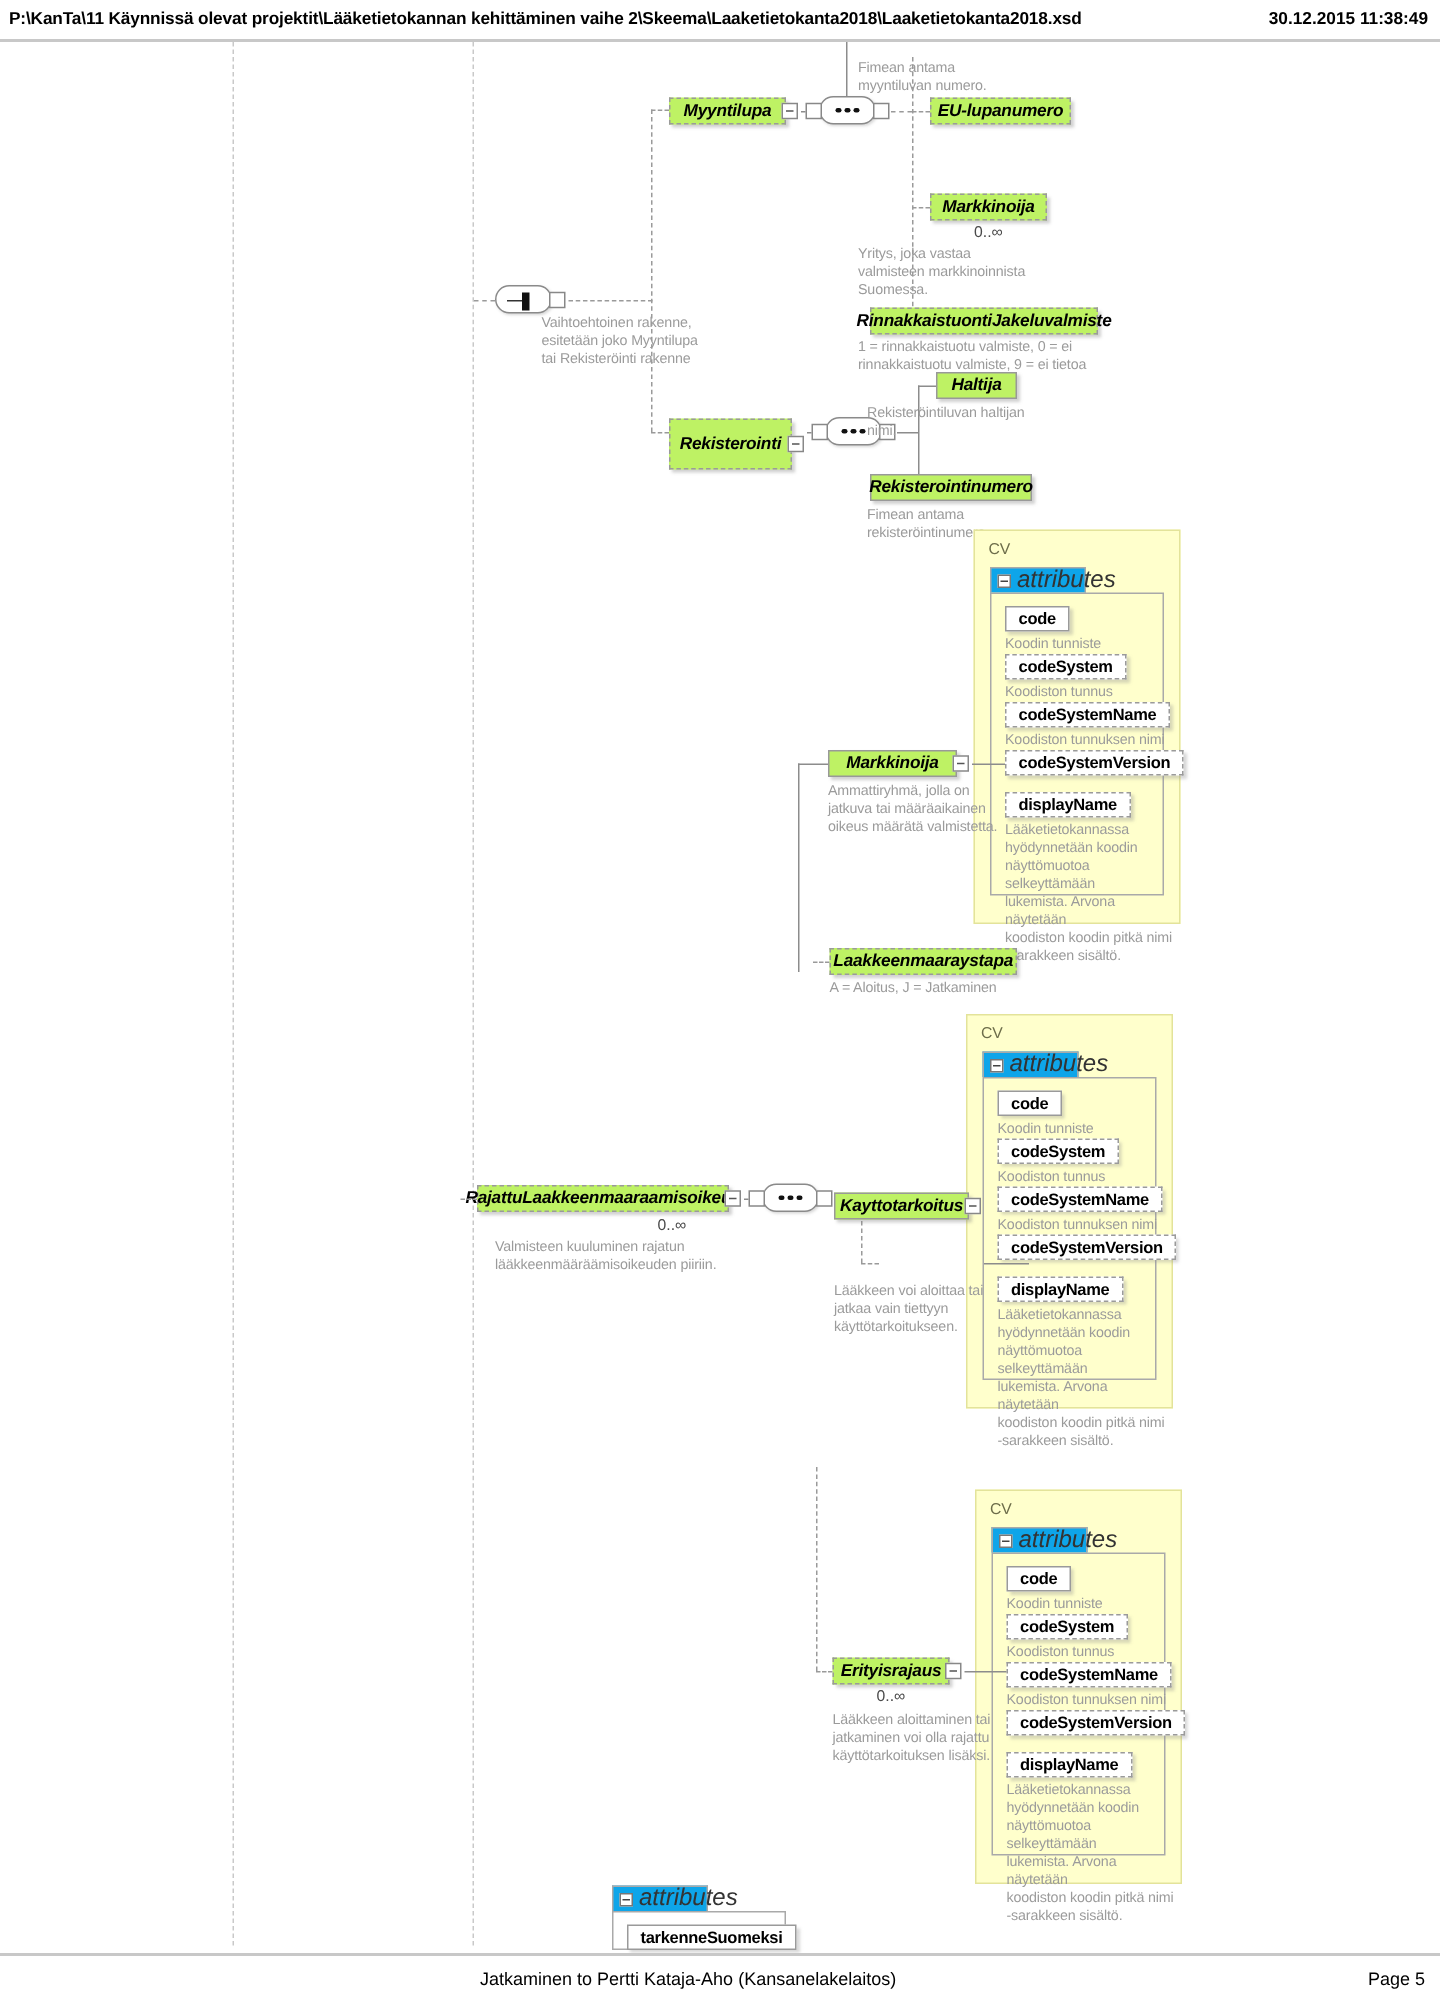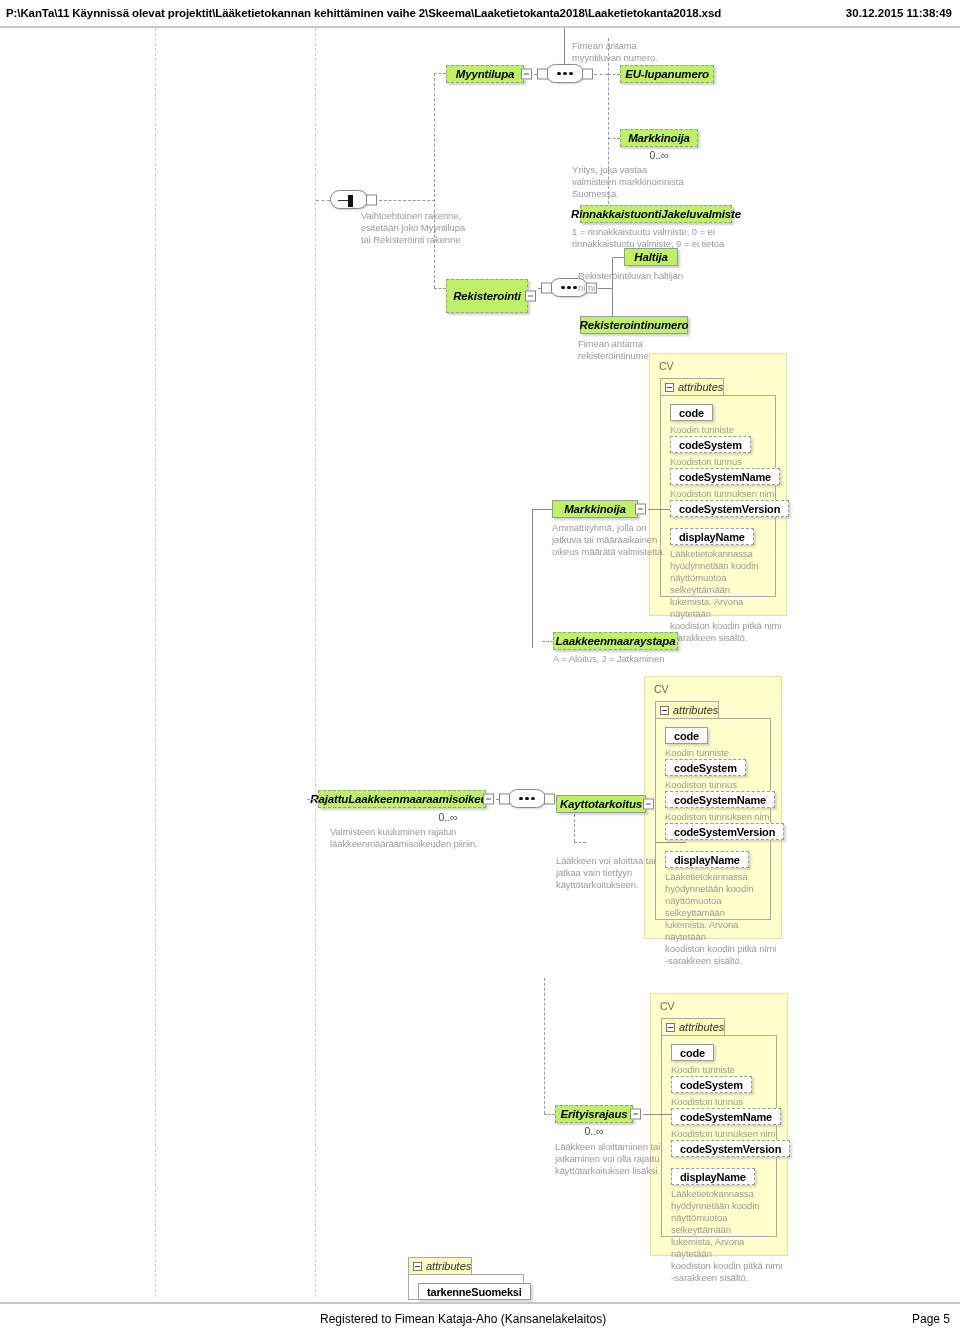--- a/index.html
+++ b/index.html
@@ -203,29 +203,29 @@
   }
   .cv-title {
     position: absolute;
     left: 9px; top: 6px;
     font-size: 10.5px;
     color: #6d6d4a;
     font-weight: normal;
   }
   .attrs-tab {
     position: absolute;
-    background: #fef9c3;
+    background: #0ea5e9;
     border: 1px solid #a9a9a9;
     border-bottom: none;
     height: 17px;
     display: flex;
     align-items: center;
     gap: 4px;
     padding: 0 6px 0 4px;
-    font-size: 11px;
+    font-size: 16px;
     font-style: italic;
     color: #333;
   }
   .attrs-tab .minus {
     width: 9px; height: 9px;
     border: 1px solid #777;
     background: #fff;
     position: relative;
     flex: 0 0 auto;
   }
@@ -529,15 +529,15 @@
   </div>
   <div class="attrs-panel-body" style="left:408px; top:1246px; width:116px; height:26px;"></div>
   <div class="attr" style="left:418px; top:1255px;">
     <span>tarkenneSuomeksi</span>
   </div>
 
 </div>
 
 <div id="footer-rule"></div>
 <div id="footer">
-  <div>Registered to Fimean Kataja-Aho (Kansanelakelaitos)</div>
+  <div>Jatkaminen to Pertti Kataja-Aho (Kansanelakelaitos)</div>
   <div id="footer-page">Page 5</div>
 </div>
 
 </body></html>

